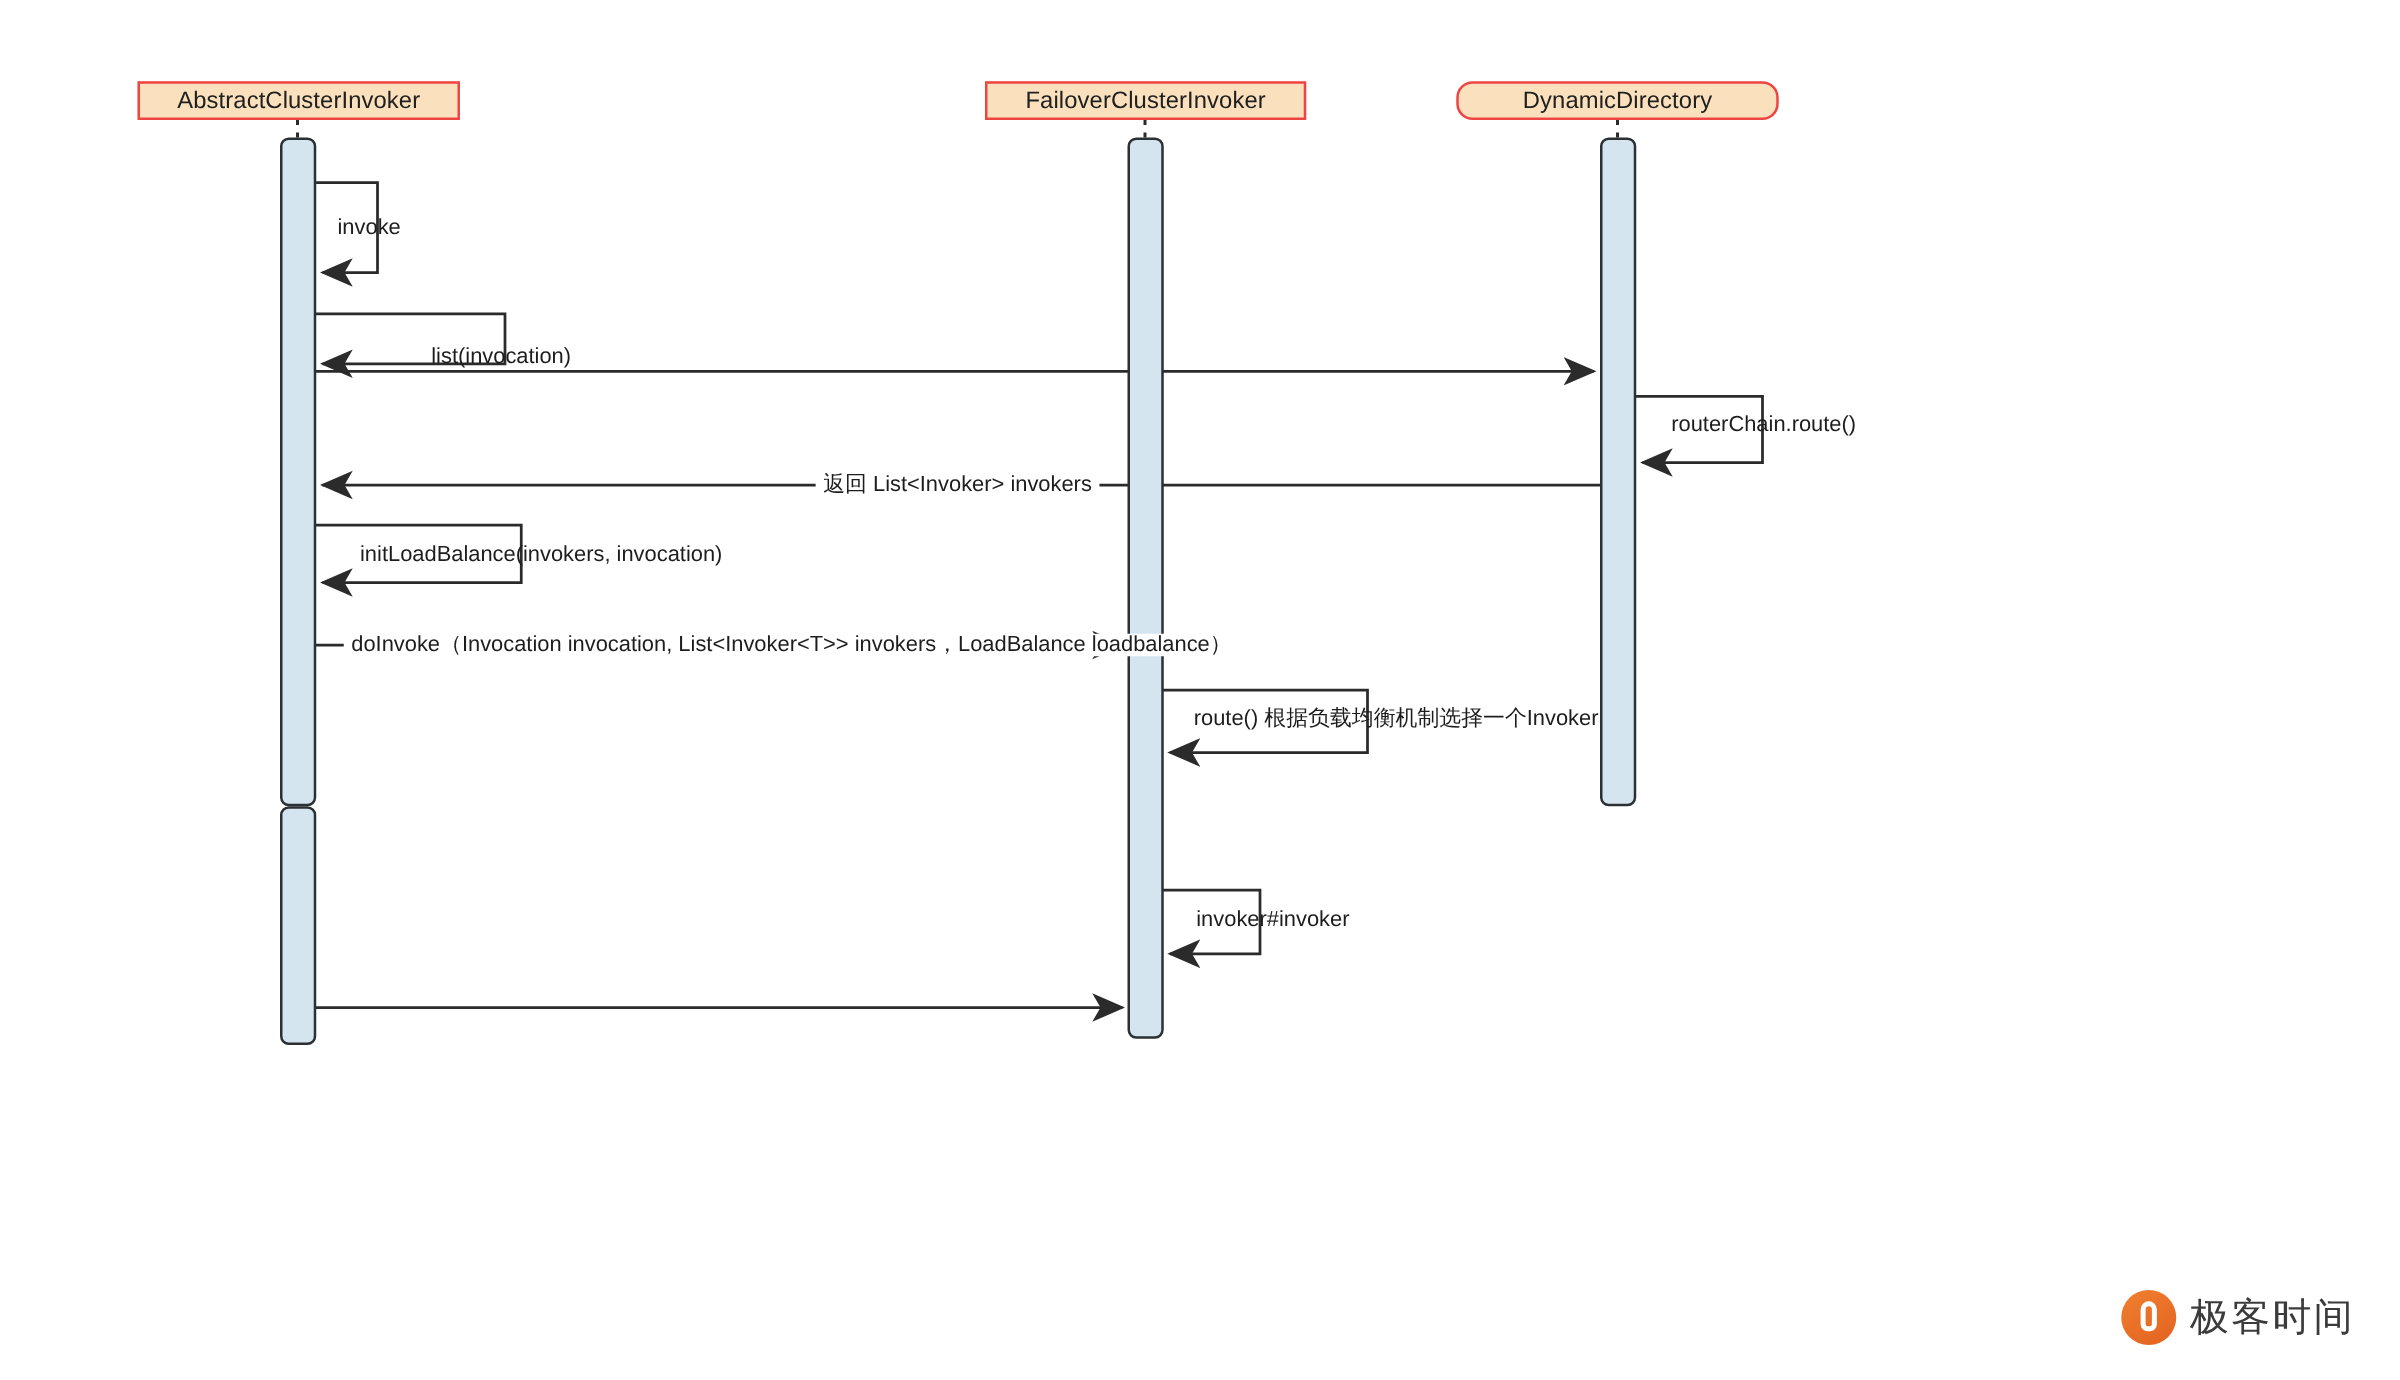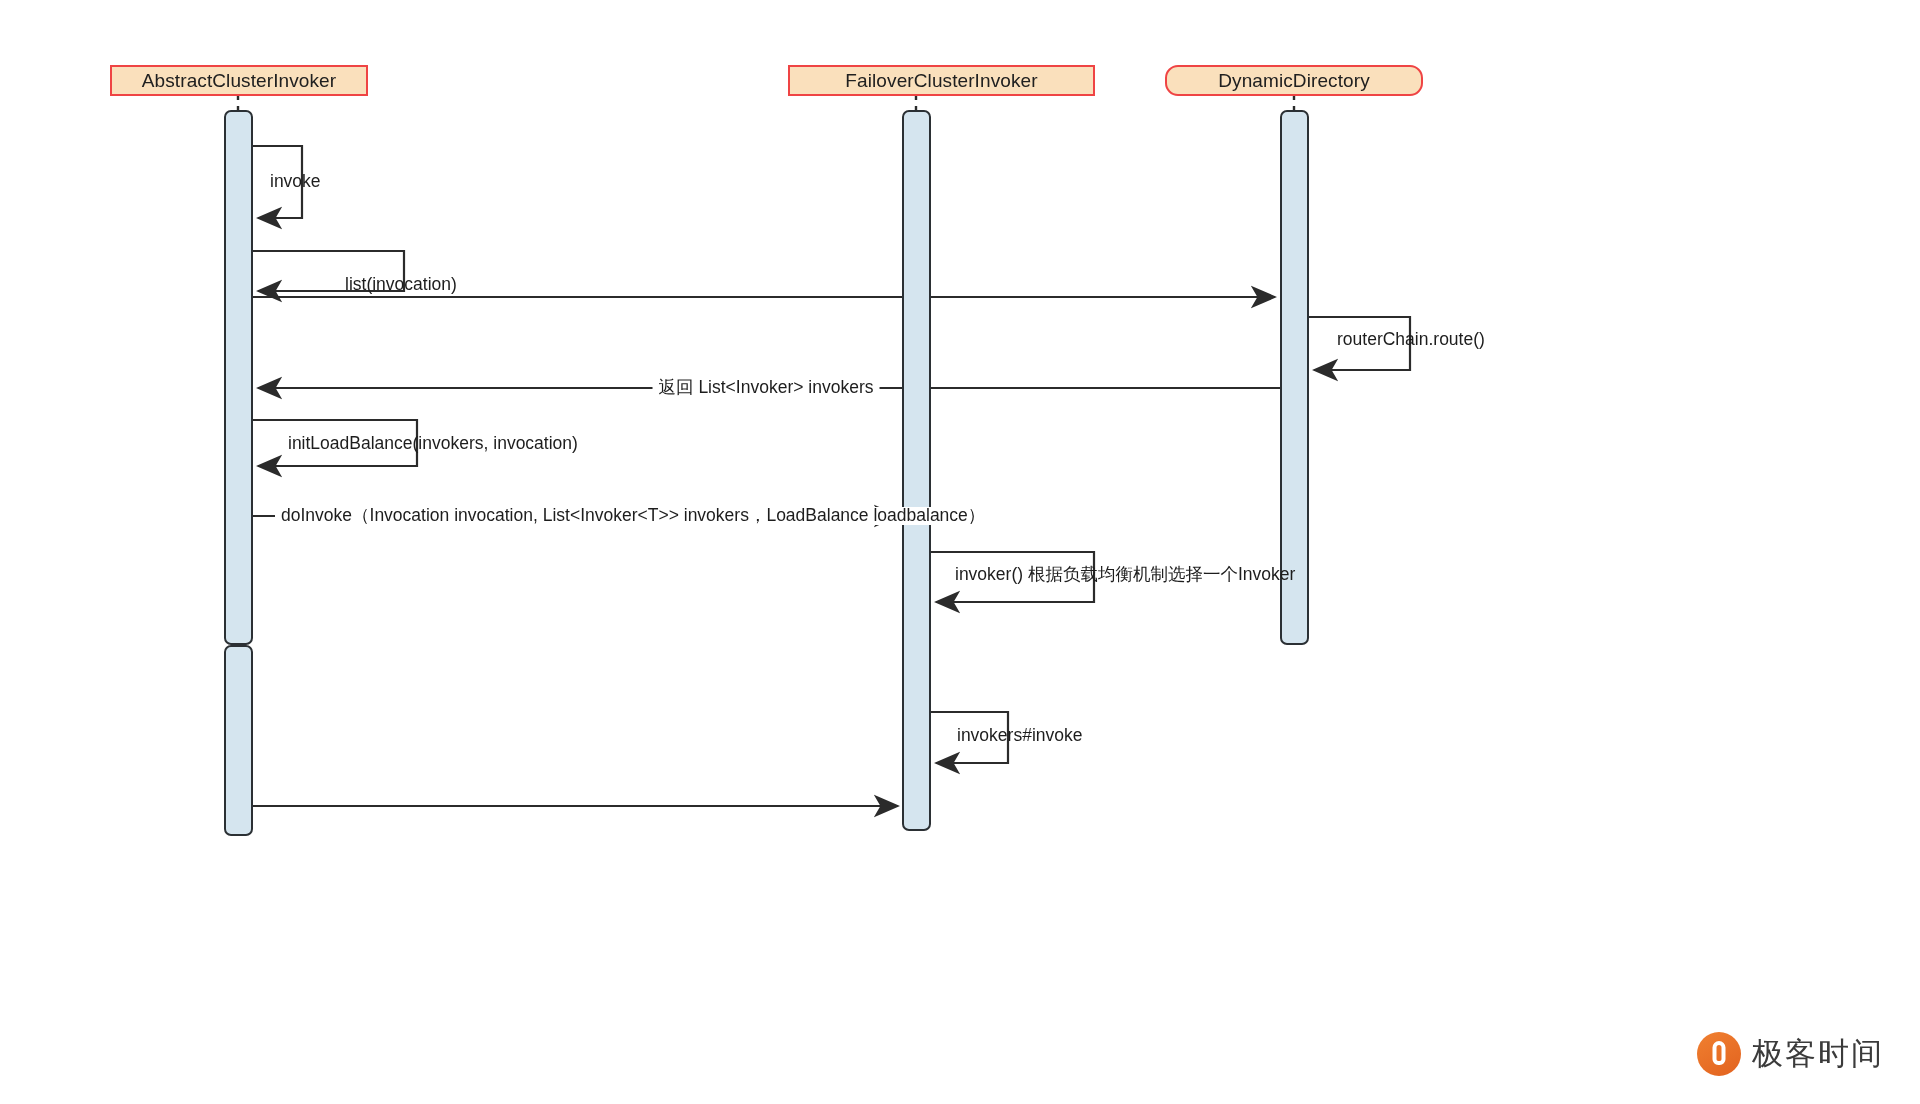--- a/index.html
+++ b/index.html
@@ -152,21 +152,21 @@
 
       <g>
         <path d="M 252 806 L 898 806" marker-end="url(#arrowFilled)"></path>
       </g>
     </g>
   </svg>
 
   <div class="participant" style="left:110px; top:65px; width:258px; height:31px;">
     <span>AbstractClusterInvoker</span>
   </div>
-  <div class="participant" style="left:788px; top:65px; width:307px; height:31px;text-align:right;">
+  <div class="participant" style="left:788px; top:65px; width:257px; height:31px;text-align:right;">
     <span>FailoverClusterInvoker</span>
   </div>
   <div class="participant" style="left:1165px; top:65px; width:258px; height:31px;border-radius:13px;">
     <span>DynamicDirectory</span>
   </div>
 
   <div class="activation" style="left:224px; top:110px; width:29px; height:535px;"></div>
 
   <div class="activation" style="left:224px; top:645px; width:29px; height:191px;"></div>
 
@@ -179,22 +179,22 @@
   <div class="msg-label" style="left:345px; top:276px;">list(invocation)</div>
 
   <div class="msg-label" style="left:1337px; top:331px;">routerChain.route()</div>
 
   <div class="msg-label centered onLine" style="left:766px; top:379px;">返回 List&lt;Invoker&gt; invokers</div>
 
   <div class="msg-label" style="left:288px; top:435px;">initLoadBalance(invokers, invocation)</div>
 
   <div class="msg-label onLine" style="left:275px; top:507px;">doInvoke（Invocation invocation, List&lt;Invoker&lt;T&gt;&gt; invokers，LoadBalance loadbalance）</div>
 
-  <div class="msg-label" style="left:955px; top:566px;">invoker() 根据负载均衡机制选择一个Invoker</div>
-
-  <div class="msg-label" style="left:957px; top:727px;">invokers#invoke</div>
+  <div class="msg-label" style="left:955px; top:566px;">route() 根据负载均衡机制选择一个Invoker</div>
+
+  <div class="msg-label" style="left:957px; top:727px;">invoker#invoker</div>
 
   <div id="watermark">
     <div class="wm-logo"></div>
     <div class="wm-text">极客时间</div>
   </div>
 
 </div>
 
 </body></html>

